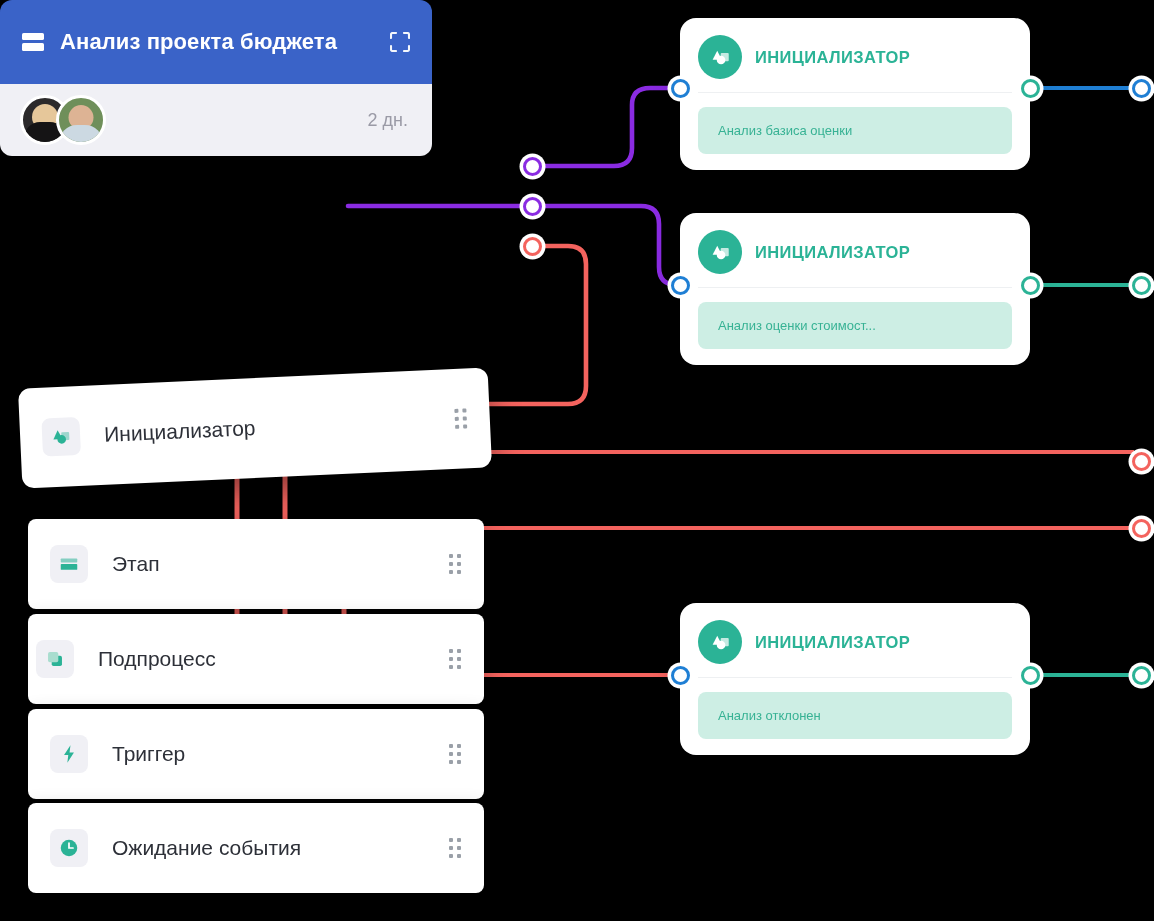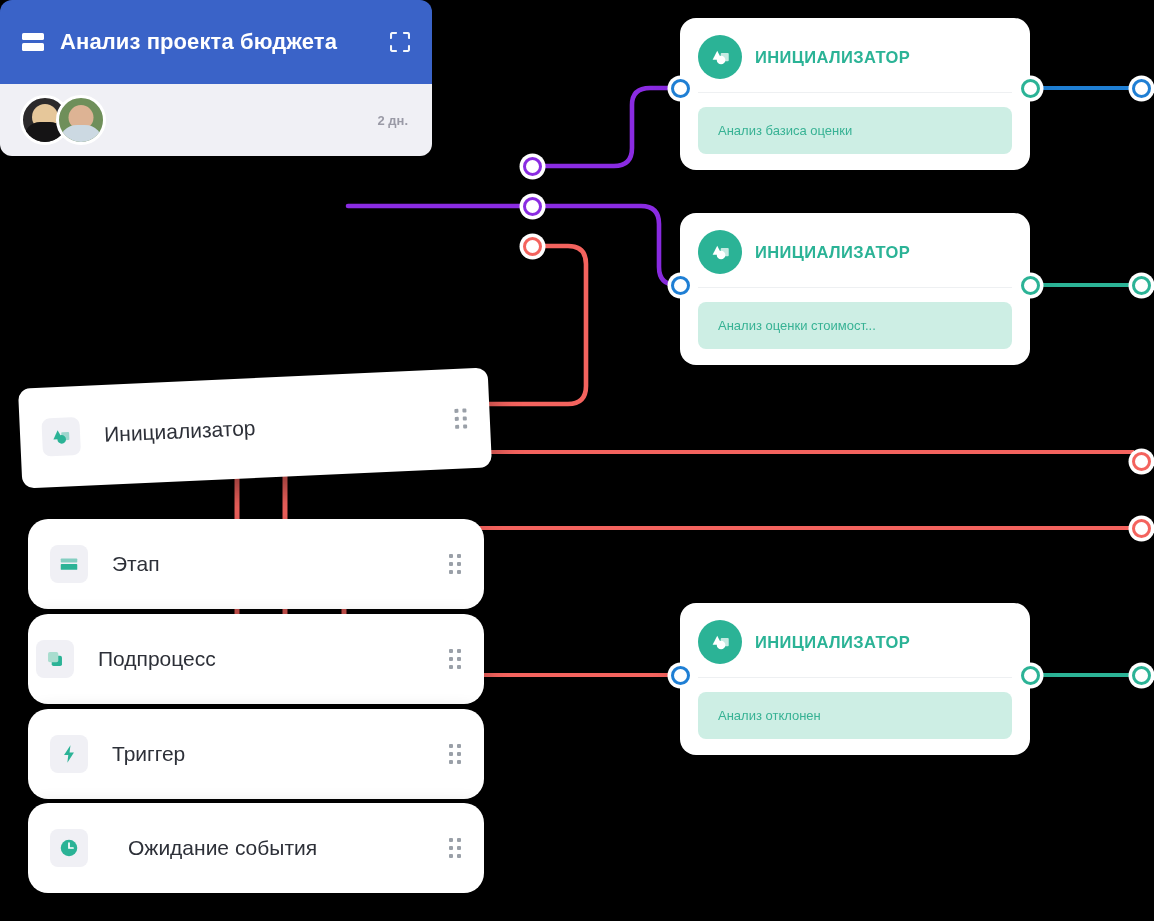--- a/index.html
+++ b/index.html
@@ -66,21 +66,21 @@
     content: ""; position: absolute; left: 50%; top: 7px;
     width: 25px; height: 25px; border-radius: 50%;
     background: #ddb394; transform: translateX(-50%);
   }
   #avatar-2::after {
     content: ""; position: absolute; left: 50%; top: 27px;
     width: 44px; height: 28px; border-radius: 18px 18px 0 0;
     background: #ccd9e2; transform: translateX(-50%);
   }
   #task-due {
-    margin-left: auto; color: #9a9aa6; font-size: 13px; font-weight: 700;
+    margin-left: auto; color: #9a9aa6; font-size: 18px; font-weight: 400;
   }
 
   
   .node-card {
     width: 350px; height: 152px;
     padding: 14px 18px 16px 18px;
     display: flex; flex-direction: column;
     border-radius: 16px;
   }
   #node-1 { left: 680px; top: 18px; }
@@ -103,34 +103,34 @@
     padding: 0 20px;
   }
   .node-chip span {
     color: #37b294; font-size: 13px; white-space: nowrap;
     overflow: hidden; text-overflow: clip;
   }
 
   
   .palette-item {
     position: absolute; left: 28px; width: 456px; height: 90px;
-    background: #ffffff; border-radius: 20px;
+    background: #ffffff; border-radius: 8px;
     display: flex; align-items: center; padding: 0 22px 0 22px;
     box-shadow: 0 8px 22px rgba(0,0,0,0.30);
   }
   #pal-0 {
     left: 20px; top: 378px; width: 470px; height: 100px;
     transform: rotate(-2.6deg);
     box-shadow: 0 14px 30px rgba(0,0,0,0.40);
     border-radius: 12px;
   }
   #pal-1 { top: 519px; }
   #pal-2 { top: 614px; padding-left: 8px; }
   #pal-3 { top: 709px; }
-  #pal-4 { top: 803px; gap: 16px; }
+  #pal-4 { top: 803px; }
   .pal-icon {
     width: 38px; height: 38px; border-radius: 8px;
     background: #f0f0f5; flex: 0 0 auto;
     display: flex; align-items: center; justify-content: center;
     margin-right: 24px;
   }
   .pal-label { color: #2d3038; font-size: 21px; }
   .pal-handle {
     margin-left: auto; width: 14px; height: 20px; flex: 0 0 auto;
     display: grid; grid-template-columns: 4px 4px; grid-template-rows: 4px 4px 4px;

